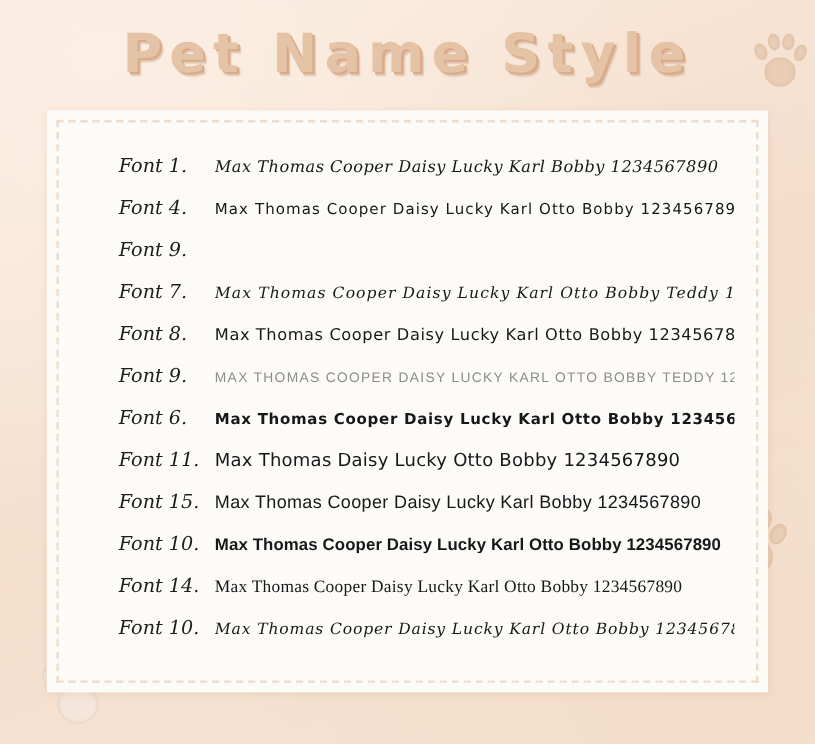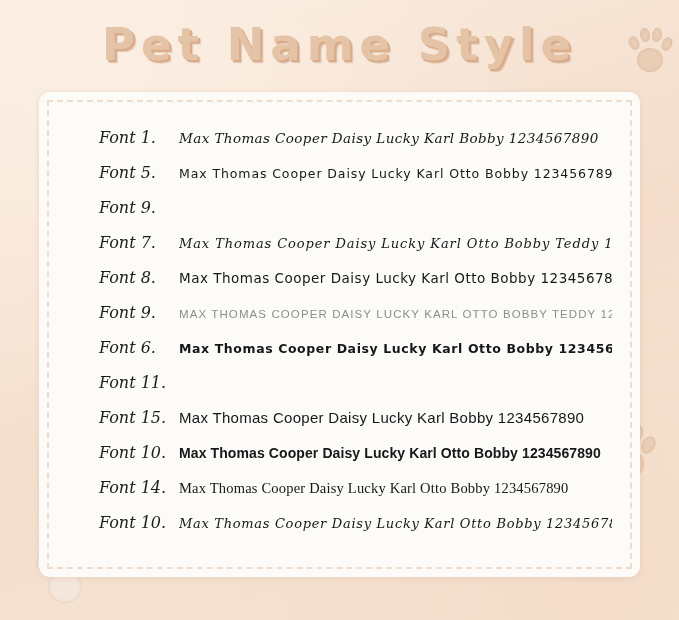--- a/index.html
+++ b/index.html
@@ -60,21 +60,20 @@
 
   
   #card {
     position: absolute;
     left: 39px;
     top: 92px;
     width: 601px;
     height: 485px;
     background: #fdfbf7;
     box-shadow: 0 1px 6px rgba(170,135,110,0.18);
-    border-radius: 11px;
   }
   #card-dash {
     position: absolute;
     left: 8px;
     top: 8px;
     right: 8px;
     bottom: 8px;
     border: 2px dashed #f0dccb;
   }
 
@@ -165,21 +164,21 @@
     <div id="card-dash"></div>
 
     <div id="font-list">
 
       <div class="font-row">
         <div class="font-label">Font 1.</div>
         <div class="font-sample s1">Max Thomas Cooper Daisy Lucky Karl  Bobby 1234567890</div>
       </div>
 
       <div class="font-row">
-        <div class="font-label">Font 5.</div>
+        <div class="font-label">Font 4.</div>
         <div class="font-sample s3">Max Thomas Cooper Daisy  Lucky  Karl  Otto  Bobby 1234567890</div>
       </div>
 
       <div class="font-row">
         <div class="font-label">Font 9.</div>
       </div>
 
       <div class="font-row">
         <div class="font-label">Font 7.</div>
         <div class="font-sample s7">Max Thomas  Cooper  Daisy  Lucky  Karl  Otto  Bobby Teddy  1234567890</div>
@@ -195,20 +194,21 @@
         <div class="font-sample s9">MAX THOMAS COOPER DAISY LUCKY KARL OTTO BOBBY TEDDY   1234567890</div>
       </div>
 
       <div class="font-row">
         <div class="font-label">Font 6.</div>
         <div class="font-sample s10">Max Thomas Cooper  Daisy  Lucky   Karl  Otto  Bobby   1234567890</div>
       </div>
 
       <div class="font-row">
         <div class="font-label">Font 11.</div>
+        <div class="font-sample s11">Max Thomas Daisy Lucky Otto Bobby 1234567890</div>
       </div>
 
       <div class="font-row">
         <div class="font-label">Font 15.</div>
         <div class="font-sample s12">Max Thomas Cooper Daisy Lucky Karl Bobby 1234567890</div>
       </div>
 
       <div class="font-row">
         <div class="font-label">Font 10.</div>
         <div class="font-sample s13">Max Thomas Cooper Daisy Lucky Karl Otto Bobby 1234567890</div>

